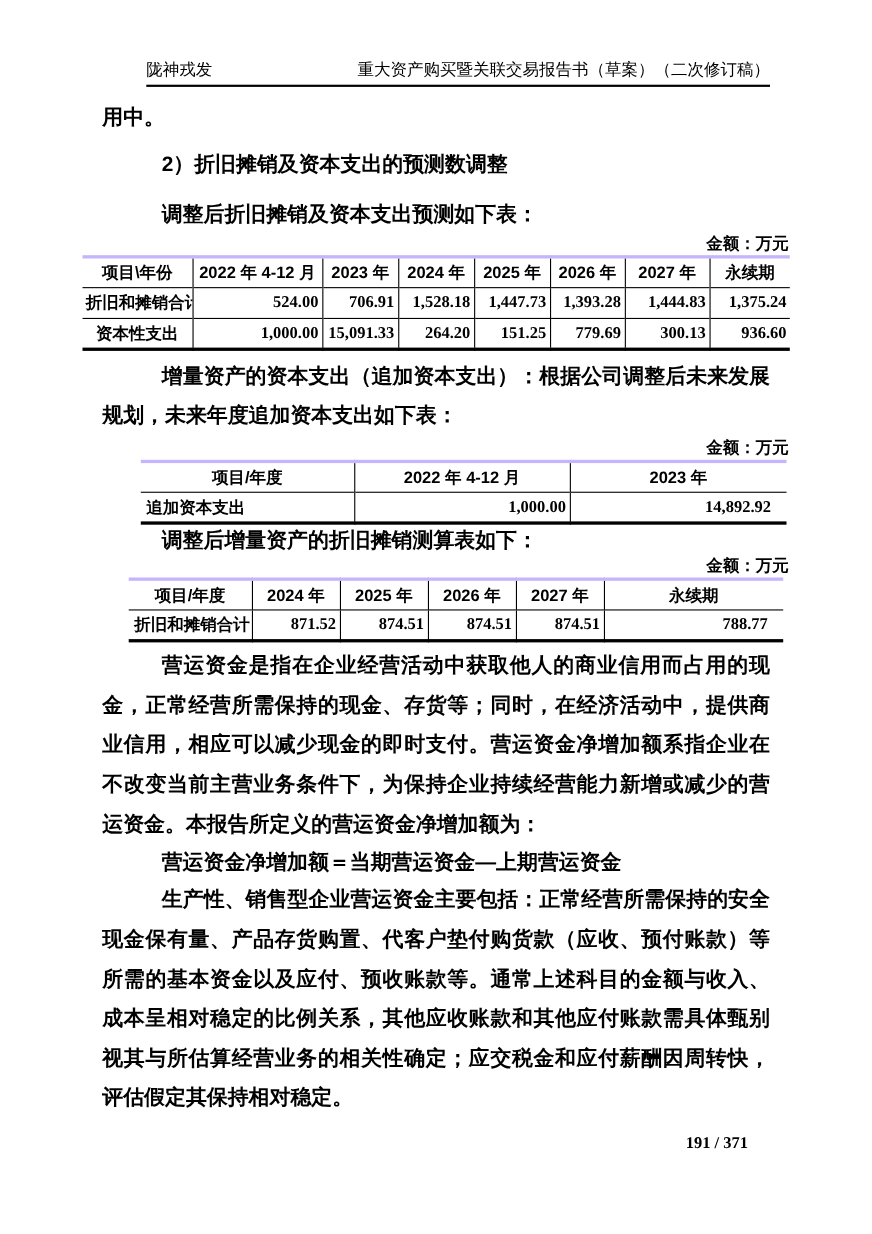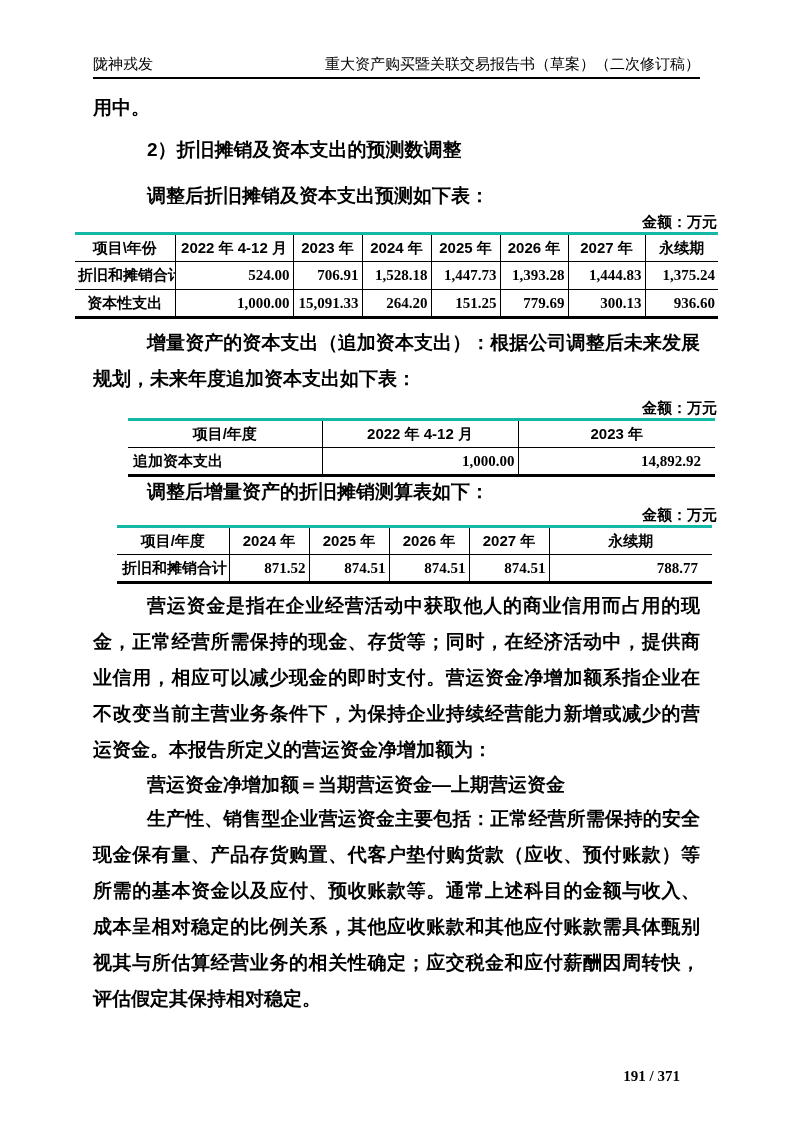--- a/index.html
+++ b/index.html
@@ -9,21 +9,21 @@
     background:#fff;color:#000;
     font-family:"Liberation Sans",sans-serif;
     box-sizing:border-box;
     padding:55px 93px 0 93px;
     overflow:hidden;
   }
   
   .hdr{
     display:flex;justify-content:space-between;
     font-size:15px;line-height:18px;font-weight:400;
-    border-bottom:2px solid #000;padding-bottom:4px;
+    border-bottom:2px solid #000;padding-bottom:4px;margin-left:40px;
   }
   
   .line{font-size:19px;font-weight:bold;line-height:22px;margin:0;}
   .cont{margin-top:18px;}
   .h{font-size:19px;font-weight:bold;line-height:22px;margin:0;padding-left:54px;}
   .h1{margin-top:20px;}
   .h2{margin-top:13px;}
   .h3{margin-top:8px;}
   .p1{margin-top:24px;padding-left:54px;}
   .para{
@@ -38,40 +38,40 @@
   
   .unit{
     font-size:15px;font-weight:bold;line-height:17px;
     text-align:right;margin:6px -17px 0 0;
   }
   .unit2{margin-top:2px;}
   .unit3{margin-top:3px;}
   
   table.dtable{
     border-collapse:collapse;table-layout:fixed;
-    border-top:3px solid #14b8a6;border-bottom:3px solid #000;
+    border-top:3px solid #c4b5fd;border-bottom:3px solid #000;
     font-size:15px;font-weight:bold;margin-top:2px;
   }
   .dtable th,.dtable td{
     height:28px;vertical-align:middle;padding:0 3px;
     overflow:hidden;white-space:nowrap;box-sizing:border-box;
   }
   .dtable th{text-align:center;font-weight:bold;}
   .dtable th+th,.dtable td+td{border-left:1.5px solid #000;}
   .dtable tbody td{border-top:1.5px solid #000;}
   .dtable td.num{font-family:"Liberation Serif",serif;text-align:right;}
   .t1{width:643px;margin-left:-18px;}
   .t1 td.lbl{text-align:center;}
   .t2{width:587px;margin-left:35px;}
   .t3{width:595px;margin-left:24px;border-top:4px double #000;}
   .t2 td.lbl,.t3 td.lbl{text-align:left;padding-left:5px;}
   .t2 td.num:last-child,.t3 td.num:last-child{padding-right:14px;}
   
   .pageno{
-    position:absolute;top:1068px;right:113px;
+    position:absolute;top:1032px;right:113px;
     font-family:"Liberation Serif",serif;font-weight:bold;font-size:15px;
   }
 </style>
 </head>
 <body>
 
 <div class="page">
 
   <div class="hdr">
     <span>陇神戎发</span>

